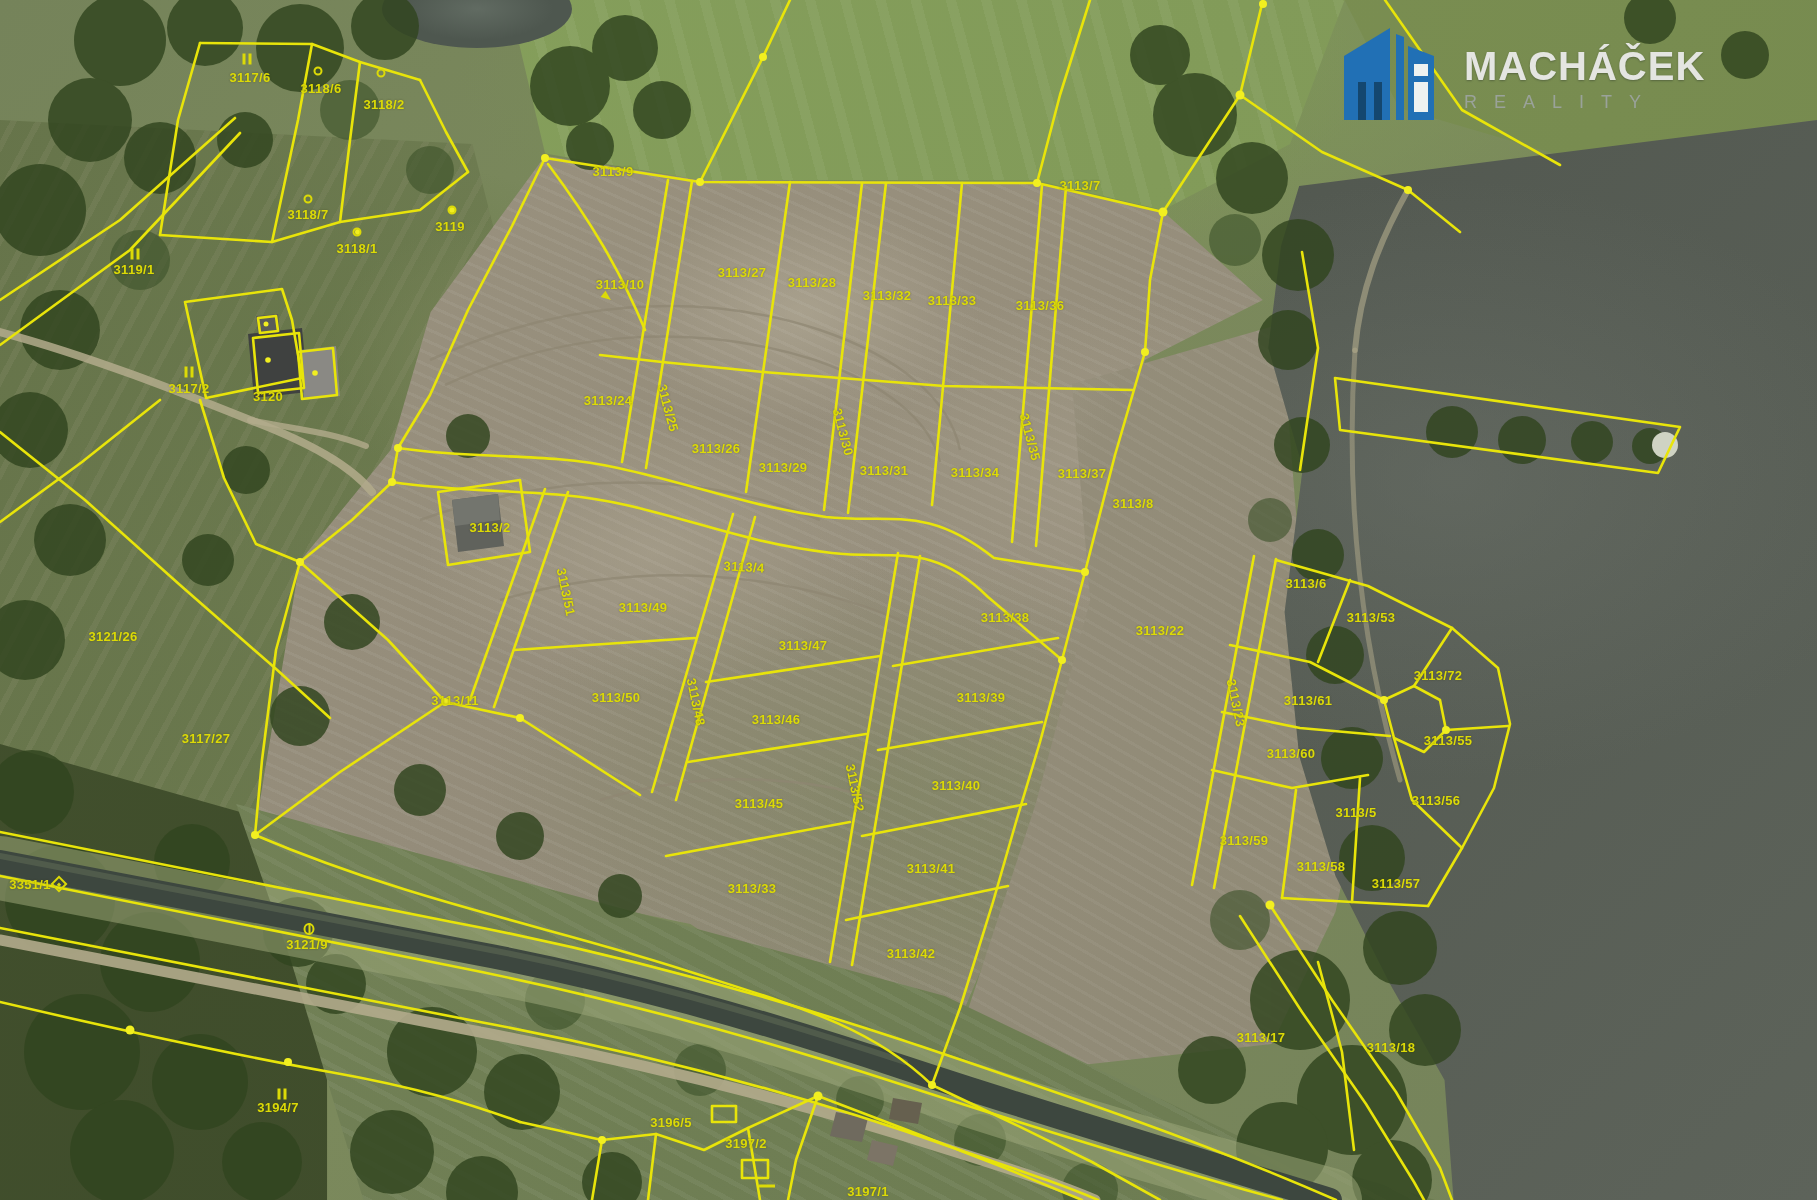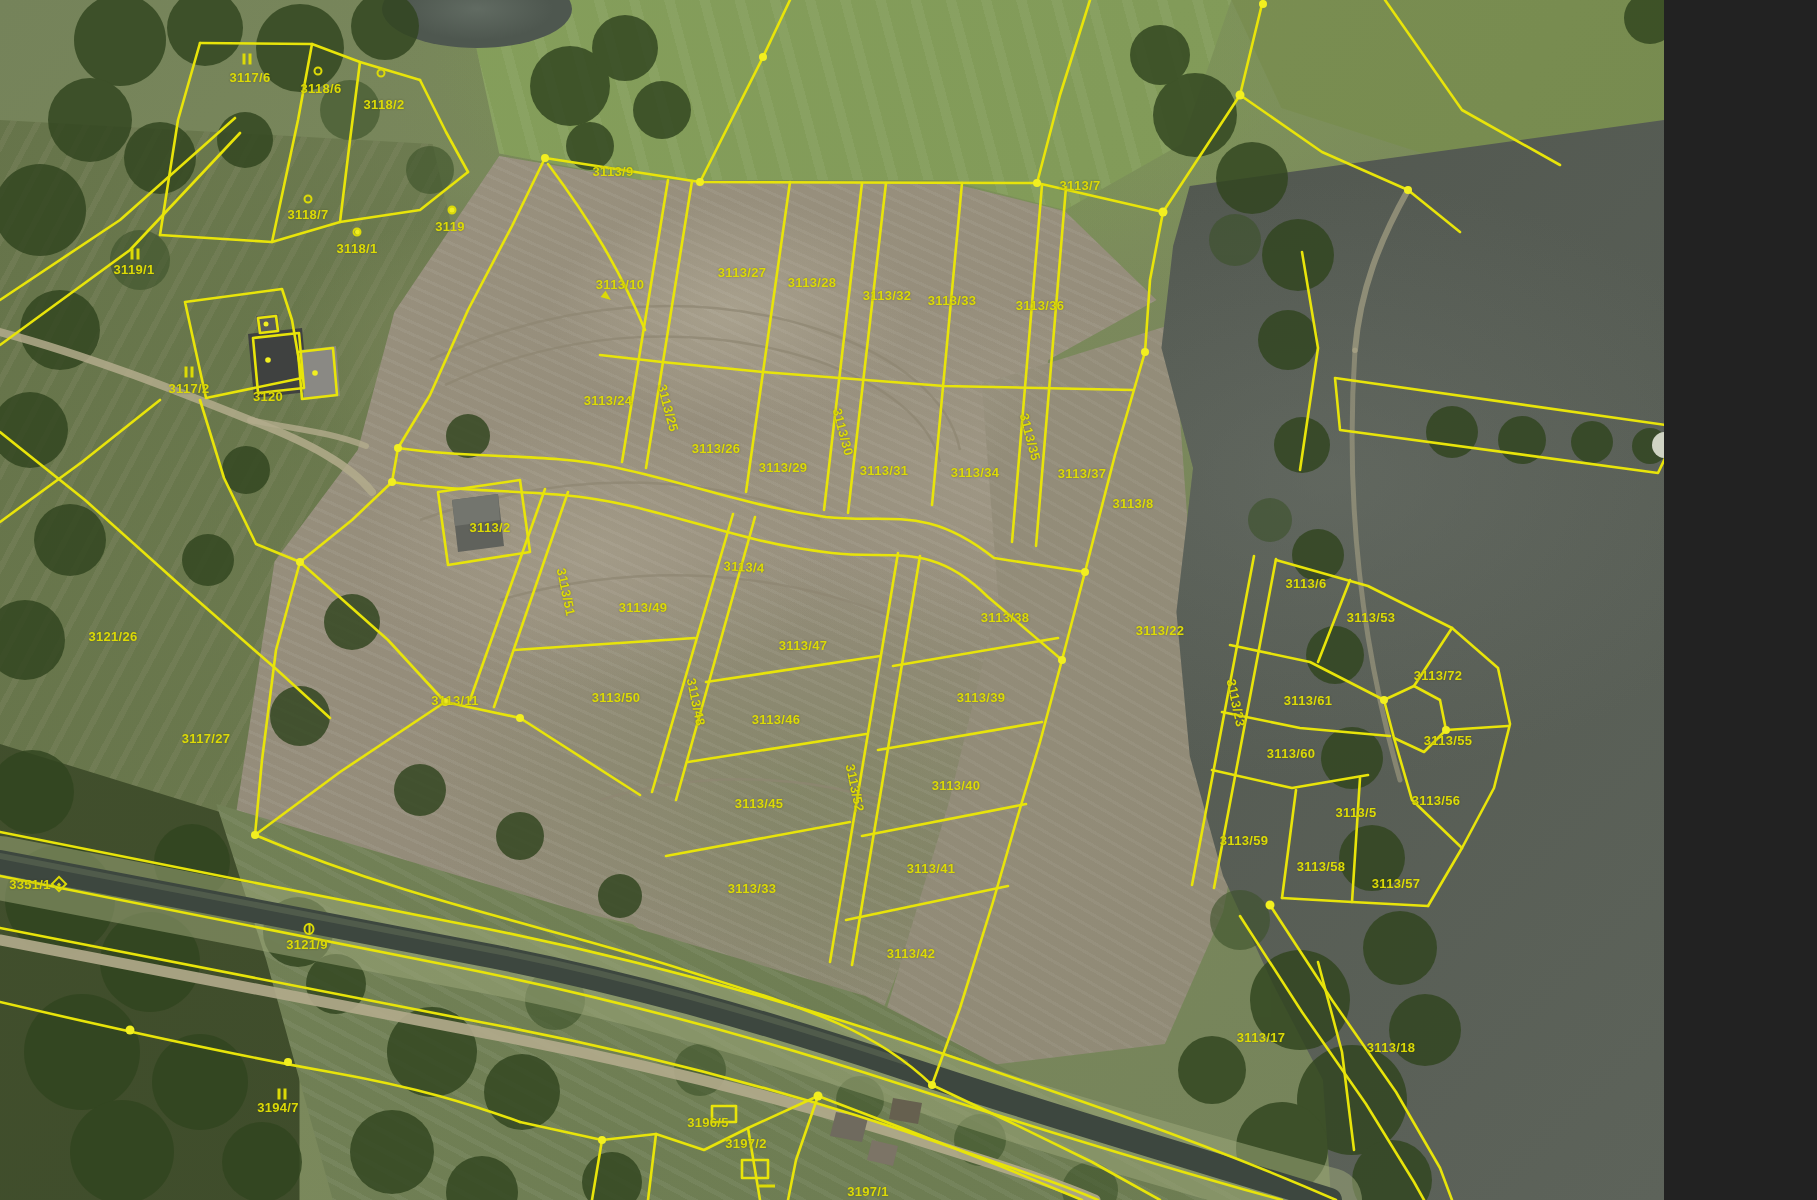--- a/index.html
+++ b/index.html
@@ -1,16 +1,16 @@
 <!DOCTYPE html>
 <html><head>
 <meta charset="utf-8">
 <style>
   html,body{margin:0;padding:0;background:#222;}
-  #stage{position:relative;width:1664px;height:1200px;overflow:hidden;
+  #stage{position:relative;width:1817px;height:1200px;overflow:hidden;
          font-family:"Liberation Sans",sans-serif;background:#404040;}
   #stage *{box-sizing:border-box;}
   .layer{position:absolute;inset:0;}
   
   .base{
     background:
       radial-gradient(520px 300px at 18% 30%, rgba(90,110,60,.55), rgba(0,0,0,0) 70%),
       radial-gradient(700px 420px at 12% 62%, rgba(104,118,76,.6), rgba(0,0,0,0) 70%),
       radial-gradient(600px 300px at 50% 6%, rgba(120,146,82,.8), rgba(0,0,0,0) 75%),
       radial-gradient(800px 360px at 62% 4%, rgba(128,154,88,.8), rgba(0,0,0,0) 75%),
@@ -416,34 +416,49 @@
       <span class="plabel" style="left: 1448px; top: 740px;">3113/55</span>
       <span class="plabel" style="left: 1436px; top: 800px;">3113/56</span>
       <span class="plabel" style="left: 1261px; top: 1037px;">3113/17</span>
       <span class="plabel" style="left: 1391px; top: 1047px;">3113/18</span>
       <span class="plabel" style="left: 418px; top: 700px; margin-left: 37px;">3113/11</span>
       <span class="plabel" style="left: 206px; top: 738px;">3117/27</span>
       <span class="plabel" style="left: 113px; top: 636px;">3121/26</span>
       <span class="plabel" style="left: 307px; top: 944px;">3121/9</span>
       <span class="plabel" style="left: 30px; top: 884px;">3351/1</span>
       <span class="plabel" style="left: 278px; top: 1107px;">3194/7</span>
-      <span class="plabel" style="left: 671px; top: 1122px; margin-left: 37px;">3196/5</span>
+      <span class="plabel" style="left: 671px; top: 1122px;">3196/5</span>
       <span class="plabel" style="left: 746px; top: 1143px;">3197/2</span>
       <span class="plabel" style="left: 868px; top: 1191px;">3197/1</span>
     </div>
   <div class="layer" id="markers-layer">
       <div class="mk mk-ii" style="left: 247px; top: 59px;"></div>
       <div class="mk mk-ii" style="left: 135px; top: 254px;"></div>
       <div class="mk mk-ii" style="left: 189px; top: 372px;"></div>
       <div class="mk mk-ii" style="left: 282px; top: 1094px;"></div>
       <div class="mk mk-circle" style="left: 318px; top: 71px;"></div>
       <div class="mk mk-circle" style="left: 381px; top: 73px;"></div>
       <div class="mk mk-circle" style="left: 308px; top: 199px;"></div>
       <div class="mk mk-circle" style="left: 357px; top: 232px;"></div>
       <div class="mk mk-circle" style="left: 452px; top: 210px;"></div>
       <div class="mk mk-theta" style="left: 309px; top: 929px;"></div>
       <div class="mk mk-diamond" style="left: 59px; top: 884px;"></div>
       <div class="mk mk-arrow" style="left: 607px; top: 297px;"></div>
       <div class="mk mk-dash" style="left: 767px; top: 1186px;"></div>
     </div>
 
+  <div class="logo">
+    <svg class="logo-icon" viewBox="0 0 104 102">
+      <path d="M6,36 L52,8 L52,100 L6,100 Z" fill="#2170b5"></path>
+      <rect x="20" y="62" width="8" height="38" fill="#14476f"></rect>
+      <rect x="36" y="62" width="8" height="38" fill="#14476f"></rect>
+      <path d="M58,14 L66,17 L66,100 L58,100 Z" fill="#2170b5"></path>
+      <path d="M70,26 L96,36 L96,100 L70,100 Z" fill="#2170b5"></path>
+      <rect x="76" y="44" width="14" height="12" fill="#eef2f0"></rect>
+      <rect x="76" y="62" width="14" height="30" fill="#eef2f0"></rect>
+    </svg>
+    <div class="logo-text">
+      <div class="logo-title">MACHÁČEK</div>
+      <div class="logo-sub">REALITY</div>
+    </div>
+  </div>
 
 </div>
 
 </body></html>

